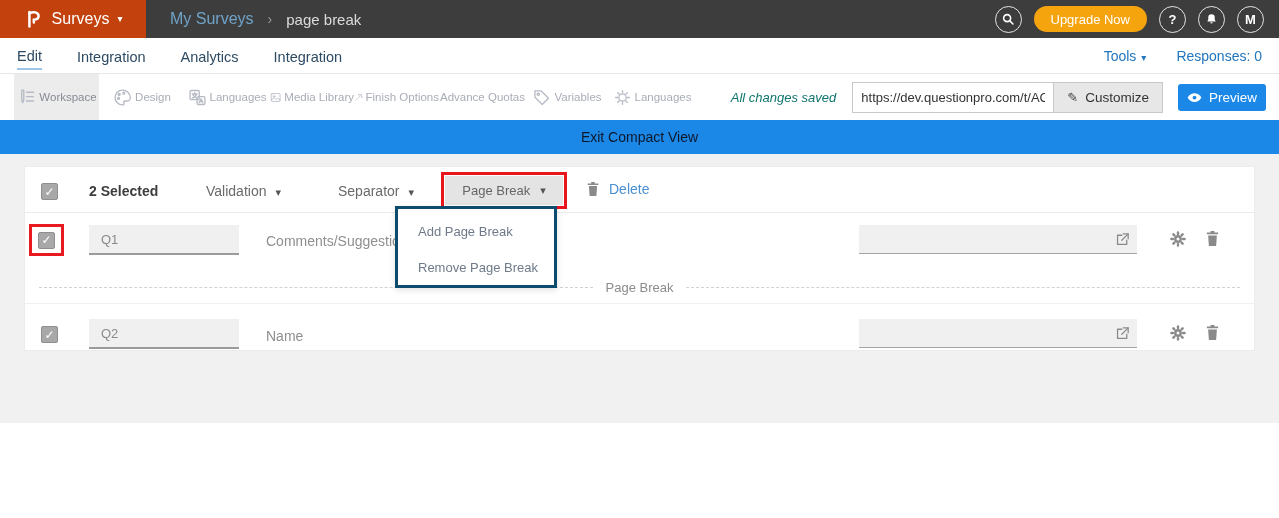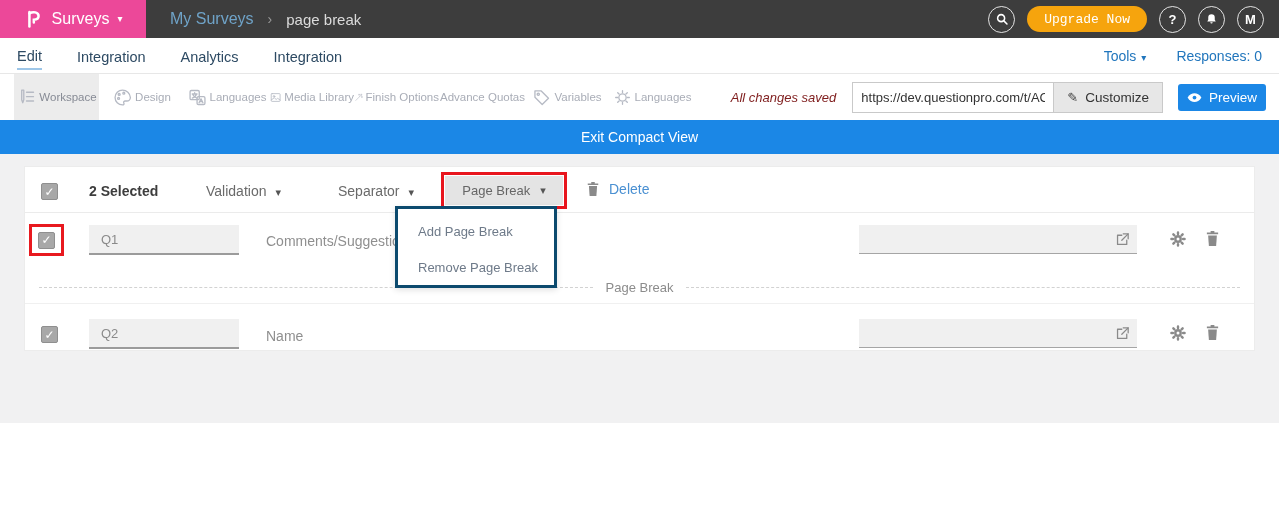--- a/index.html
+++ b/index.html
@@ -1,58 +1,58 @@
 <!DOCTYPE html>
 <html><head>
 <meta charset="utf-8">
 <style>
   * { margin:0; padding:0; box-sizing:border-box; }
   body { font-family:"Liberation Sans", sans-serif; background:#ffffff; }
   .app { width:1279px; height:518px; position:relative; overflow:hidden; background:#fff; }
 
   
   .topbar { height:38px; background:#3d3d3d; display:flex; align-items:center; }
-  .brand { width:146px; height:38px; background:#ec4899; display:flex; align-items:center; justify-content:center; gap:8px; cursor:pointer; }
+  .brand { width:146px; height:38px; background:#c2410c; display:flex; align-items:center; justify-content:center; gap:8px; cursor:pointer; }
   .brand-label { color:#fff; font-size:16px; }
   .caret { font-size:10px; line-height:1; }
   .brand .caret { color:#fff; }
   .breadcrumb { display:flex; align-items:center; margin-left:24px;text-align:center; }
   .bc-parent { color:#6fa3c8; font-size:16px; cursor:pointer; }
   .bc-sep { color:#9a9a9a; font-size:14px; margin:0 14px; }
   .bc-current { color:#dbdbdb; font-size:15px; }
   .topbar-right { margin-left:auto; display:flex; align-items:center; gap:12px; margin-right:15px; }
   .circle-btn { width:27px; height:27px; border-radius:50%; border:1px solid rgba(255,255,255,.85); display:flex; align-items:center; justify-content:center; color:#fff; font-size:13px; font-weight:bold; cursor:pointer; background:transparent; }
-  .upgrade { height:26px; border-radius:13px; background:#f6a40d; border:none; color:#fff; font-size:13px; padding:0 17px; cursor:pointer; font-family:Liberation Mono, monospace; }
+  .upgrade { height:26px; border-radius:13px; background:#f6a40d; border:none; color:#fff; font-size:13px; padding:0 17px; cursor:pointer; font-family:Liberation Sans, sans-serif; }
 
   
   .tabbar { height:36px; background:#fff; display:flex; align-items:center; padding:0 17px; border-bottom:1px solid #e7e7e7; }
   .tab { color:#2d4a63; font-size:14.5px; margin-right:35px; cursor:pointer; padding:6px 0 4px; }
   .tab.active { border-bottom:2px solid #9dc6e8; }
   .tabbar-right { margin-left:auto; display:flex; align-items:center; gap:30px; }
   .tools, .responses { color:#2176bd; font-size:14px; cursor:pointer; }
   .tools .caret { color:#2176bd; margin-left:5px; }
 
   
   .toolbar { height:46px; background:#fff; display:flex; align-items:stretch; }
   .tb-left { display:flex; padding-left:14px; }
   .tb-item { width:85px; display:flex; flex-direction:row; align-items:center; justify-content:center; gap:2px; cursor:pointer; }
   .tb-item svg { width:21px; height:21px; stroke:#b6bac4; fill:none; stroke-width:1.5; stroke-linecap:round; stroke-linejoin:round; }
   .tb-label { font-size:11.5px; color:#a9adb7; white-space:nowrap; }
   .tb-item.active { background:#ececec; }
   .tb-item.active .tb-label { color:#878b95; }
   .tb-right { margin-left:auto; display:flex; align-items:center; margin-right:13px; }
-  .save-status { font-style:italic; font-size:13px; color:#7f1d1d; margin-right:16px; }
+  .save-status { font-style:italic; font-size:13px; color:#0f766e; margin-right:16px; }
   .url-group { display:flex; align-items:stretch; height:31px; }
   .url-input { width:202px; border:1px solid #c9c9c9; font-size:13px; color:#333; padding:0 8px; font-family:inherit; background:#fff; }
   .customize { display:flex; align-items:center; gap:7px; background:#e7e7e7; border:1px solid #c9c9c9; border-left:none; padding:0 13px; font-size:13.5px; color:#333; cursor:pointer; font-family:inherit; }
   .pencil { font-size:13px; color:#444; }
   .preview { margin-left:15px; width:88px; height:27px; background:#1b87e6; border:none; border-radius:3px; color:#fff; font-size:13.5px; display:flex; align-items:center; justify-content:center; gap:7px; cursor:pointer; font-family:inherit; }
 
   
-  .compactbar { height:34px; background:#1b87e6; display:flex; align-items:center; justify-content:center; color:#ffffff; font-size:14px; cursor:pointer; }
+  .compactbar { height:34px; background:#1b87e6; display:flex; align-items:center; justify-content:center; color:#0f172a; font-size:14px; cursor:pointer; }
 
   
   .stage { height:269px; background:#f1f1f2; position:relative; }
   .card { position:absolute; left:24px; top:12px; width:1231px; height:185px; background:#fff; border:1px solid #ececec; }
 
   .hdr-border { position:absolute; left:0; right:0; top:45px; height:1px; background:#ebebeb; }
   .row-border { position:absolute; left:0; right:0; top:136px; height:1px; background:#f0f0f0; }
 
   .checkbox { width:17px; height:17px; background:#a8a8a8; border:1px solid #8f8f8f; border-radius:2px; display:flex; align-items:center; justify-content:center; color:#fff; font-size:12px; cursor:pointer; }
   .hl-box { position:absolute; border:3px solid #e8191f; display:flex; align-items:center; justify-content:center; }

